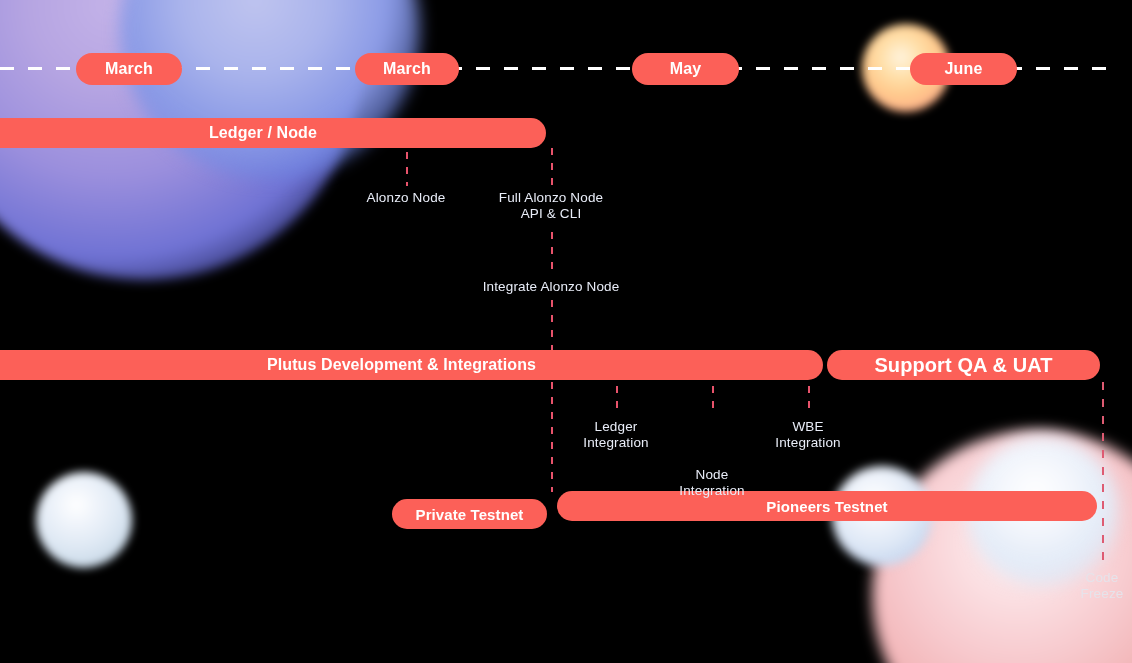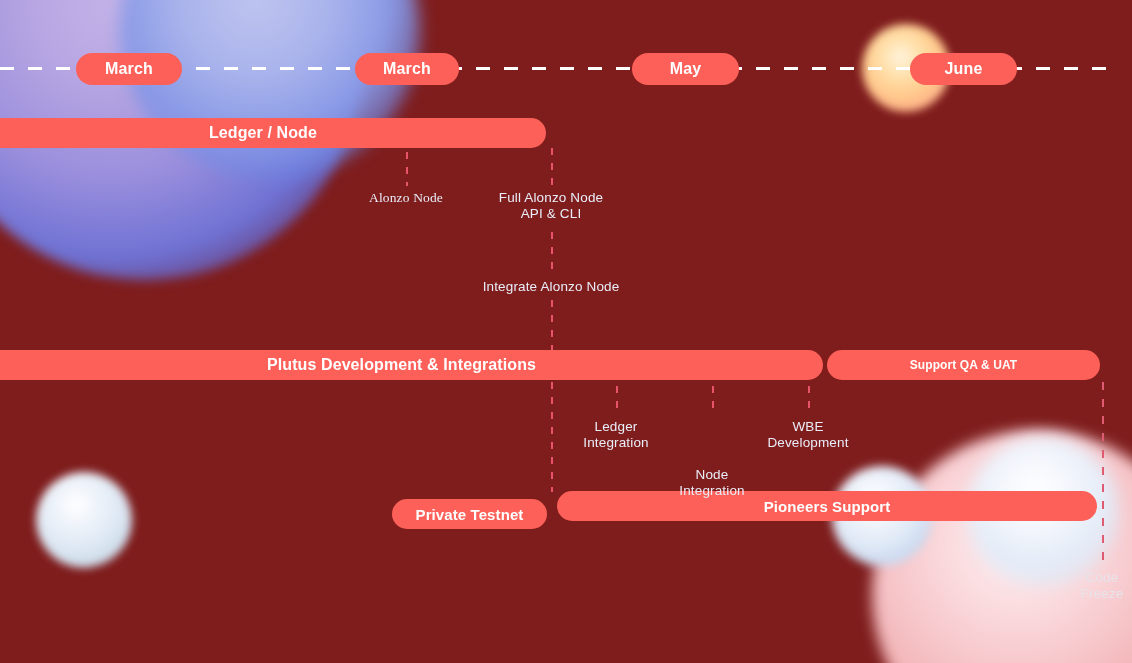--- a/index.html
+++ b/index.html
@@ -4,21 +4,21 @@
 <style>
   html, body {
     margin: 0;
     padding: 0;
     background: #0437bc;
   }
   #canvas {
     position: relative;
     width: 1132px;
     height: 663px;
-    background: #7f1d1d;
+    background: #000000;
     overflow: hidden;
     font-family: "Liberation Sans", sans-serif;
     -webkit-font-smoothing: antialiased;
   }
 
   
   .orb {
     position: absolute;
     border-radius: 50%;
     pointer-events: none;
@@ -164,32 +164,32 @@
       <div class="vline" style="left: 551px; top: 300px; height: 50px;"></div>
       <div class="vline" style="left: 551px; top: 382px; height: 110px;"></div>
       <div class="vline" style="left: 616px; top: 386px; height: 28px;"></div>
       <div class="vline" style="left: 712px; top: 386px; height: 28px;"></div>
       <div class="vline" style="left: 808px; top: 386px; height: 28px;"></div>
       <div class="vline pale" style="left: 1102px; top: 382px; height: 184px;"></div>
     </div>
   <div id="bars-layer">
       <div class="bar round-right" style="left: -20px; top: 118px; width: 566px; height: 30px; font-size: 16px;">Ledger / Node</div>
       <div class="bar round-right" style="left: -20px; top: 350px; width: 843px; height: 30px; font-size: 16px;">Plutus Development &amp; Integrations</div>
-      <div class="bar round-both" style="left: 827px; top: 350px; width: 273px; height: 30px; font-size: 12px;">Support QA &amp; UAT</div>
+      <div class="bar round-both" style="left: 827px; top: 350px; width: 273px; height: 30px; font-size: 20px;">Support QA &amp; UAT</div>
       <div class="bar round-both" style="left: 392px; top: 491px; width: 155px; height: 30px; font-size: 15px; margin-top: 8px;">Private Testnet</div>
-      <div class="bar round-both" style="left: 557px; top: 491px; width: 540px; height: 30px; font-size: 15px;">Pioneers Support</div>
+      <div class="bar round-both" style="left: 557px; top: 491px; width: 540px; height: 30px; font-size: 15px;">Pioneers Testnet</div>
     </div>
   <div id="captions-layer">
-      <div class="caption" style="left: 326px; top: 190px; width: 160px; font-family: Liberation Serif, serif;">Alonzo Node</div>
+      <div class="caption" style="left: 326px; top: 190px; width: 160px;">Alonzo Node</div>
       <div class="caption" style="left: 471px; top: 190px; width: 160px;">Full Alonzo Node
 API &amp; CLI</div>
       <div class="caption" style="left: 451px; top: 279px; width: 200px;">Integrate Alonzo Node</div>
       <div class="caption" style="left: 556px; top: 419px; width: 120px;">Ledger
 Integration</div>
       <div class="caption" style="left: 652px; top: 419px; width: 120px; margin-top: 48px;">Node
 Integration</div>
       <div class="caption" style="left: 748px; top: 419px; width: 120px;">WBE
-Development</div>
+Integration</div>
       <div class="caption dim" style="left: 1042px; top: 570px; width: 120px;">Code
 Freeze</div>
     </div>
 
 </div>
 
 </body></html>

